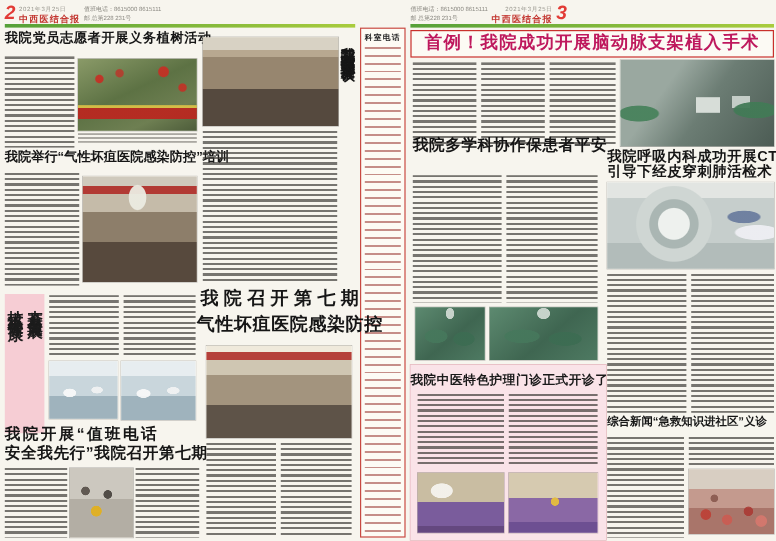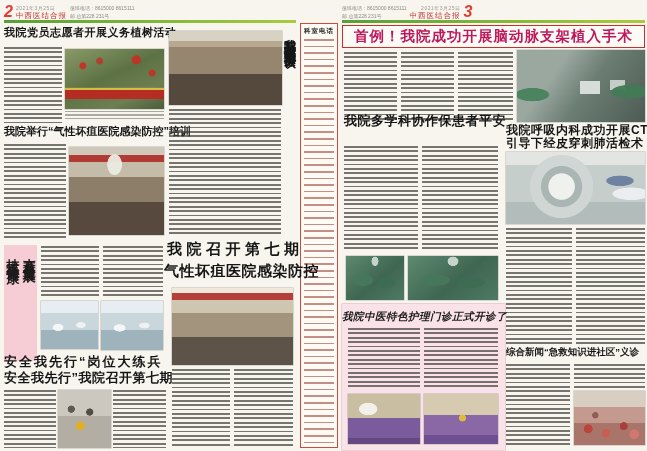--- a/index.html
+++ b/index.html
@@ -9,21 +9,21 @@
     background:#f7f5ee;
     font-family:"Liberation Sans","DejaVu Sans",sans-serif;
     color:#1a1a1a;
   }
   .abs { position:absolute; }
   
   .hdr { display:flex; align-items:flex-end; }
   .pagenum { font-size:16px; font-weight:bold; font-style:italic; color:#e23b36; line-height:1; }
   .masthead { display:flex; flex-direction:column; line-height:1.1; margin:0 3px; }
   .m-date { font-size:5px; color:#9a9890; letter-spacing:.5px; }
-  .m-name { font-size:7.5px; font-weight:normal; color:#c2342e; letter-spacing:1px;text-align:right; }
+  .m-name { font-size:7.5px; font-weight:bold; color:#c2342e; letter-spacing:1px;text-align:right; }
   .sec-title { flex:1; text-align:center; font-size:13px; font-weight:bold; color:#33a03c; letter-spacing:13px; text-indent:13px; line-height:1; }
   .contact { font-size:5px; color:#8d8b84; line-height:1.5; }
   .green-rule { height:2.5px; background:linear-gradient(90deg,#55a038,#a9cc3d); }
   
   .h { font-weight:bold; color:#161616; white-space:nowrap; line-height:1.15; }
   .h-red { color:#be185d; }
   
   .tx { background-image:repeating-linear-gradient(to bottom, rgba(52,50,46,.66) 0, rgba(52,50,46,.66) 1.8px, transparent 1.8px, transparent 4.4px); }
   .cap { background-image:repeating-linear-gradient(to bottom, rgba(95,92,86,.5) 0, rgba(95,92,86,.5) 1.3px, transparent 1.3px, transparent 3.4px); }
   
@@ -137,21 +137,21 @@
 
 <div id="skill-box" class="abs" style="left:4px;top:245px;width:33px;height:116px;">
   <span class="vtext">技术练兵保健康</span>
   <span class="vtext">夯基垒台促发展</span>
 </div>
 <div class="abs tx" style="left:41px;top:246px;width:58px;height:52px;"></div>
 <div class="abs tx" style="left:103px;top:246px;width:60px;height:52px;"></div>
 <div class="abs ph ph-ward" style="left:41px;top:301px;width:57px;height:48px;"></div>
 <div class="abs ph ph-ward" style="left:101px;top:301px;width:62px;height:49px;"></div>
 
-<div class="abs h" style="left:4px;top:355px;width:178px;font-size:13px;letter-spacing:2px;">安全我先行“岗位大练兵</div>
+<div class="abs h" style="left:4px;top:355px;width:178px;font-size:13px;letter-spacing:2px;">我院开展“值班电话</div>
 <div class="abs h" style="left:4px;top:371px;width:178px;font-size:13px;letter-spacing:.5px;">安全我先行”我院召开第七期</div>
 <div class="abs tx" style="left:4px;top:390px;width:52px;height:58px;"></div>
 <div class="abs ph ph-fire" style="left:58px;top:390px;width:53px;height:58px;"></div>
 <div class="abs tx" style="left:113px;top:390px;width:53px;height:58px;"></div>
 
 <div class="abs ph ph-meet1" style="left:169px;top:31px;width:113px;height:74px;"></div>
 <div id="m-vtitle" class="abs" style="left:284px;top:29px;width:14px;height:204px;">我院召开党支部书记述职述廉会议</div>
 <div class="abs tx" style="left:169px;top:109px;width:112px;height:126px;"></div>
 
 <div class="abs h" style="left:167px;top:240px;width:131px;font-size:15px;letter-spacing:4.5px;">我院召开第七期</div>
@@ -173,21 +173,21 @@
 <div class="abs tx" style="left:422px;top:146px;width:76px;height:106px;"></div>
 <div class="abs ph ph-surg" style="left:346px;top:256px;width:58px;height:44px;"></div>
 <div class="abs ph ph-surg" style="left:408px;top:256px;width:90px;height:44px;"></div>
 
 <div class="abs h" style="left:506px;top:124px;width:139px;font-size:12px;letter-spacing:.5px;">我院呼吸内科成功开展CT</div>
 <div class="abs h" style="left:506px;top:137px;width:139px;font-size:12px;letter-spacing:.5px;">引导下经皮穿刺肺活检术</div>
 <div class="abs ph ph-ct" style="left:506px;top:152px;width:139px;height:72px;"></div>
 <div class="abs tx" style="left:506px;top:228px;width:66px;height:116px;"></div>
 <div class="abs tx" style="left:576px;top:228px;width:69px;height:116px;"></div>
 
-<div id="b4-box" class="abs" style="left:342px;top:304px;width:163px;height:146px;font-style:italic;">
+<div id="b4-box" class="abs" style="left:342px;top:304px;width:163px;height:146px;">
   <div id="b4-title">我院中医特色护理门诊正式开诊了</div>
   <div class="abs tx" style="left:6px;top:24px;width:72px;height:62px;"></div>
   <div class="abs tx" style="left:82px;top:24px;width:74px;height:62px;"></div>
   <div class="abs ph ph-tcm1" style="left:6px;top:90px;width:72px;height:50px;"></div>
   <div class="abs ph ph-tcm2" style="left:82px;top:90px;width:74px;height:50px;"></div>
 </div>
 
 <div class="abs h" style="left:506px;top:347px;width:139px;font-size:9.5px;">综合新闻“急救知识进社区”义诊</div>
 <div class="abs tx" style="left:506px;top:364px;width:64px;height:84px;"></div>
 <div class="abs tx" style="left:574px;top:364px;width:71px;height:24px;"></div>

